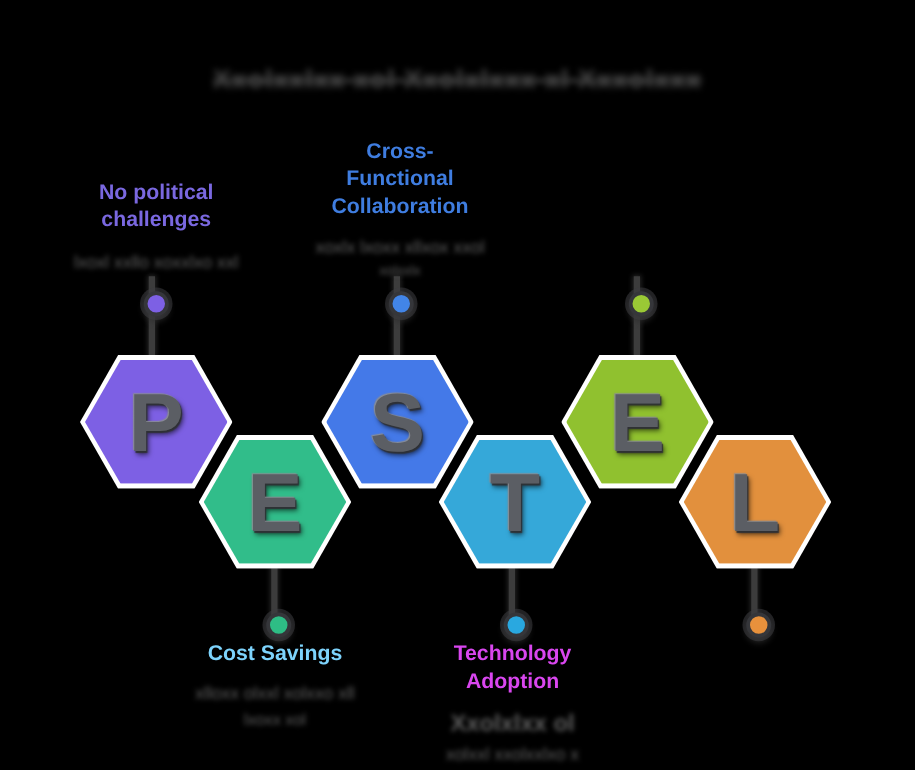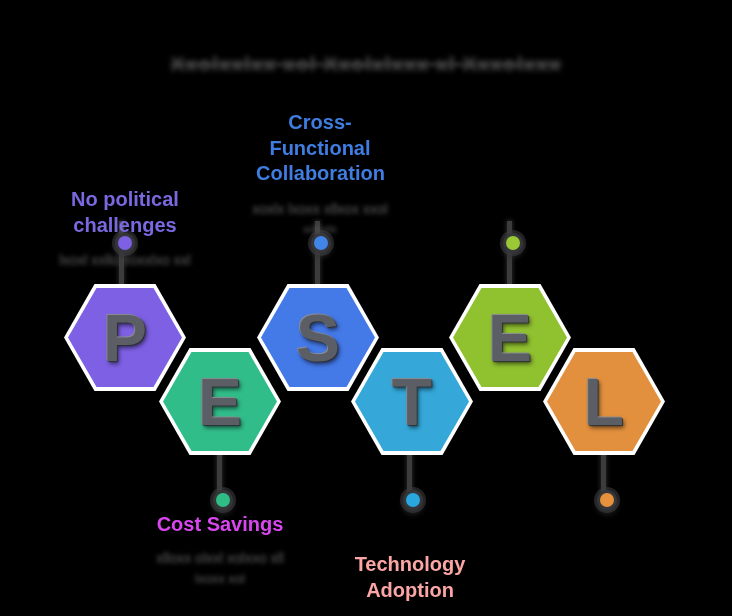--- a/index.html
+++ b/index.html
@@ -35,21 +35,21 @@
     position:absolute;width:5px;background:#3c3c3c;z-index:0;
     box-shadow:0 0 4px 1px #262626;filter:blur(.6px);
   }
   .dot{
     position:absolute;width:14px;height:14px;border-radius:50%;
     border:3px solid #35363a;z-index:2;
     box-shadow:0 0 0 3px rgba(62,62,66,.55), 0 4px 6px rgba(45,45,45,.9);
   }
   
   .callout{position:absolute;width:180px;display:flex;flex-direction:column;align-items:center;text-align:center;z-index:3;}
-  .callout-label{font-size:20px;font-weight:bold;line-height:1.28;filter:blur(.4px);}
+  .callout-label{font-size:17px;font-weight:bold;line-height:1.28;filter:blur(.4px);}
   .lbl-narrow{max-width:128px;}
   .note{color:#5f5f5f;filter:blur(2.2px);line-height:1.2;}
   .n14{font-size:14px;margin-top:14px;}
   .n13{font-size:13px;margin-top:5px;}
   .n11{font-size:11px;margin-top:5px;}
   .n19{font-size:19px;font-weight:bold;margin-top:13px;}
   .n15{font-size:15px;margin-top:15px;}
 </style>
 </head>
 <body>
@@ -101,38 +101,38 @@
       <span class="hex-letter">E</span>
     </div>
   </div>
   <div class="hex" style="left:543px;top:348px;z-index:6">
     <div class="hex-inner" style="background: rgb(226, 144, 61);">
       <span class="hex-letter">L</span>
     </div>
   </div>
 
   <div class="callout" style="left:35px;top:143px">
-    <div class="callout-label lbl-narrow" style="color: rgb(122, 104, 224); margin-top: 44px;">No political challenges</div>
+    <div class="callout-label lbl-narrow" style="color: rgb(122, 104, 224);">No political challenges</div>
     <div class="note n14">lxoxl xxllo xoxxlxo xxl</div>
     <div class="note n11"></div>
   </div>
 
   <div class="callout" style="left:230px;top:110px">
     <div class="callout-label lbl-narrow" style="color: rgb(63, 125, 224);">Cross-Functional Collaboration</div>
     <div class="note n14">xoxlx lxoxx xllxox xxol</div>
     <div class="note n11">xolxxlx</div>
   </div>
 
 
   <div class="callout" style="left:130px;top:512px">
-    <div class="callout-label" style="color: #d946ef; text-align: right;">Cost Savings</div>
+    <div class="callout-label" style="color: #7dd3fc; text-align: right;">Cost Savings</div>
     <div class="note n14" style="margin-top:12px">xlloxx olxxl xolxxo xll</div>
     <div class="note n13">lxoxx xol</div>
   </div>
 
   <div class="callout" style="left:320px;top:512px">
-    <div class="callout-label lbl-narrow" style="color: #fca5a5; margin-top: 40px;">Technology Adoption</div>
+    <div class="callout-label lbl-narrow" style="color: #d946ef;">Technology Adoption</div>
     <div class="note n19">Xxolxlxx ol</div>
     <div class="note n14" style="margin-top:4px">xolxxl xxolxxlxo x</div>
   </div>
 
 
 </div>
 
 </body></html>

